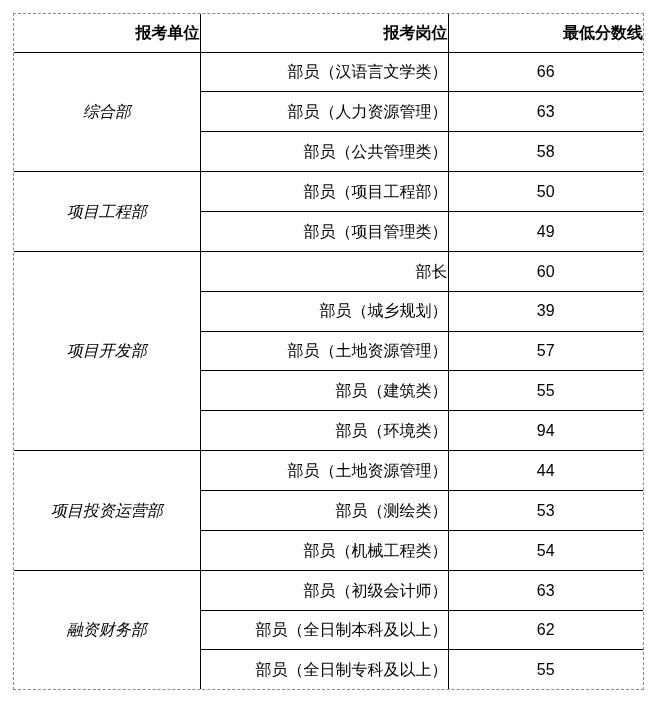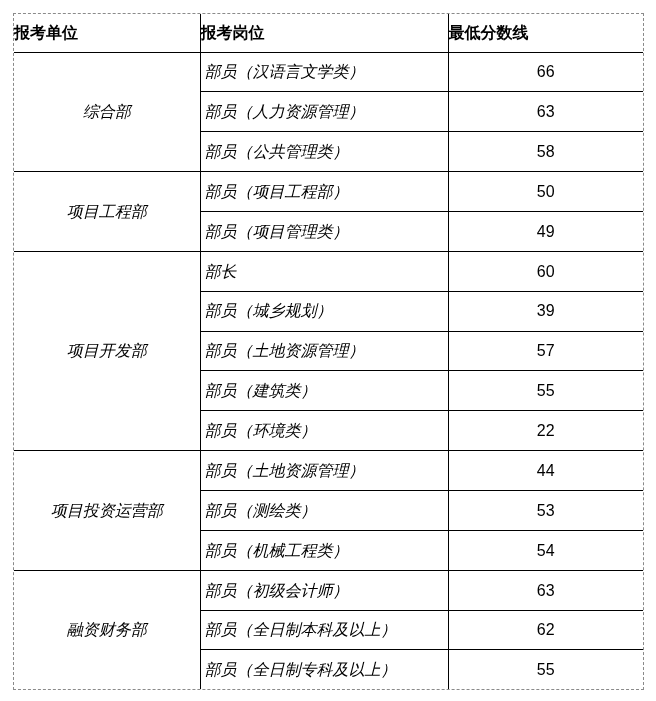--- a/index.html
+++ b/index.html
@@ -40,31 +40,30 @@
     vertical-align: middle;
     font-size: 16px;
     line-height: 1.2;
     background: #ffffff;
   }
   .score-table thead tr {
     height: 38px;
   }
   .score-table th {
     font-weight: bold;
-    text-align: left;
+    text-align: right;
     font-family: Liberation Serif, serif;
   }
   td.unit-cell {
     text-align: center;
     font-style: italic;
   }
   td.position-cell {
-    text-align: left;
+    text-align: right;
     padding-left: 4px;
-    font-style: italic;
   }
   td.score-cell {
     text-align: center;
   }
 </style>
 </head>
 <body>
 
 <div class="page">
   <div class="table-frame">
@@ -119,21 +118,21 @@
         <tr>
           <td class="position-cell">部员（土地资源管理）</td>
           <td class="score-cell">57</td>
         </tr>
         <tr>
           <td class="position-cell">部员（建筑类）</td>
           <td class="score-cell">55</td>
         </tr>
         <tr>
           <td class="position-cell">部员（环境类）</td>
-          <td class="score-cell">22</td>
+          <td class="score-cell">94</td>
         </tr>
 
         <tr>
           <td class="unit-cell" rowspan="3">项目投资运营部</td>
           <td class="position-cell">部员（土地资源管理）</td>
           <td class="score-cell">44</td>
         </tr>
         <tr>
           <td class="position-cell">部员（测绘类）</td>
           <td class="score-cell">53</td>

